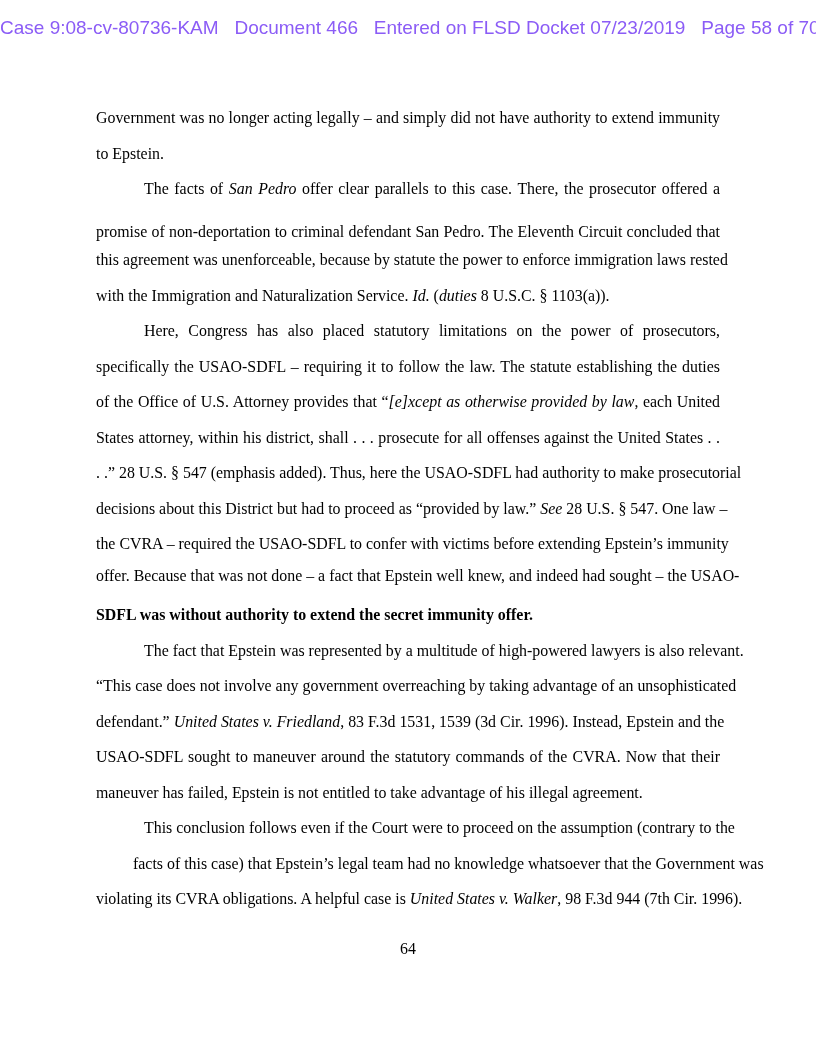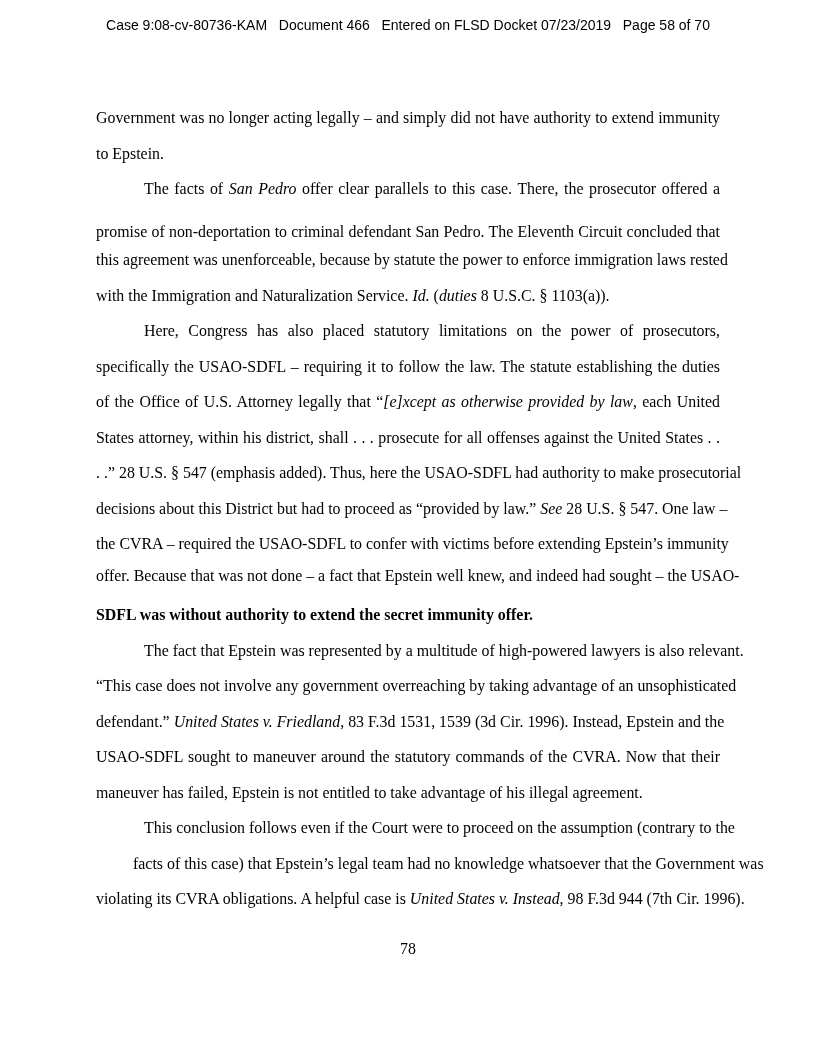--- a/index.html
+++ b/index.html
@@ -1,21 +1,21 @@
 <!DOCTYPE html>
 <html><head>
 <meta charset="utf-8">
 <style>
   html, body { margin: 0; padding: 0; background: #ffffff; }
   body { width: 816px; height: 1056px; position: relative; overflow: hidden; }
   .header {
     position: absolute; left: 0; right: 0; top: 17px;
     text-align: center;
     font-family: "Liberation Sans", sans-serif;
-    font-size: 14px; color: #000000; white-space: pre;
+    font-size: 19px; color: #8b5cf6; white-space: pre;
     letter-spacing: 0px;
   }
   .page {
     position: absolute; left: 96px; width: 624px; top: 0;
     font-family: "Liberation Serif", serif; font-size: 15.9px; color: #000;
   }
   .line {
     position: absolute; left: 0; width: 624px; height: 20px;
     white-space: nowrap; line-height: 20px;
   }
@@ -34,30 +34,30 @@
 
 <div class="page" id="body">
     <div class="line just" style="top: 108px;"><span>Government was no longer acting legally – and simply did not have authority to extend immunity</span></div>
     <div class="line" style="top: 144px;"><span>to Epstein.</span></div>
     <div class="line just indent" style="top: 179px;"><span>The facts of </span><i>San Pedro</i><span> offer clear parallels to this case.  There, the prosecutor offered a</span></div>
     <div class="line just" style="top: 222px;"><span>promise of non-deportation to criminal defendant San Pedro.  The Eleventh Circuit concluded that</span></div>
     <div class="line just" style="top: 250px;"><span>this agreement was unenforceable, because by statute the power to enforce immigration laws rested</span></div>
     <div class="line" style="top: 286px;"><span>with the Immigration and Naturalization Service.  </span><i>Id.</i><span>  (</span><i>duties</i><span> 8 U.S.C. § 1103(a)).</span></div>
     <div class="line just indent" style="top: 321px;"><span>Here, Congress has also placed statutory limitations on the power of prosecutors,</span></div>
     <div class="line just" style="top: 357px;"><span>specifically the USAO-SDFL – requiring it to follow the law.   The statute establishing the duties</span></div>
-    <div class="line just" style="top: 392px;"><span>of the Office of U.S. Attorney legally that “</span><i>[e]xcept as otherwise provided by law</i><span>, each United</span></div>
+    <div class="line just" style="top: 392px;"><span>of the Office of U.S. Attorney provides that “</span><i>[e]xcept as otherwise provided by law</i><span>, each United</span></div>
     <div class="line just" style="top: 428px;"><span>States attorney, within his district, shall . . . prosecute for all offenses against the United States . .</span></div>
     <div class="line just" style="top: 463px;"><span>. .”  28 U.S. § 547 (emphasis added).  Thus, here the USAO-SDFL had authority to make prosecutorial</span></div>
     <div class="line just" style="top: 499px;"><span>decisions about this District but had to proceed as “provided by law.”  </span><i>See</i><span> 28 U.S. § 547.  One law –</span></div>
     <div class="line just" style="top: 534px;"><span>the CVRA – required the USAO-SDFL to confer with victims before extending Epstein’s immunity</span></div>
     <div class="line just" style="top: 566px;"><span>offer.  Because that was not done – a fact that Epstein well knew, and indeed had sought – the USAO-</span></div>
     <div class="line" style="top: 605px; font-weight: bold;"><span>SDFL was without authority to extend the secret immunity offer.</span></div>
     <div class="line just indent" style="top: 641px;"><span>The fact that Epstein was represented by a multitude of high-powered lawyers is also relevant.</span></div>
     <div class="line just" style="top: 676px;"><span>“This case does not involve any government overreaching by taking advantage of an unsophisticated</span></div>
     <div class="line just" style="top: 712px;"><span>defendant.”  </span><i>United States v. Friedland</i><span>, 83 F.3d 1531, 1539 (3d Cir. 1996).  Instead, Epstein and the</span></div>
     <div class="line just" style="top: 747px;"><span>USAO-SDFL sought to maneuver around the statutory commands of the CVRA.  Now that their</span></div>
     <div class="line" style="top: 783px;"><span>maneuver has failed, Epstein is not entitled to take advantage of his illegal agreement.</span></div>
     <div class="line just indent" style="top: 818px;"><span>This conclusion follows even if the Court were to proceed on the assumption (contrary to the</span></div>
     <div class="line just" style="top: 854px; margin-left: 37px;"><span>facts of this case) that Epstein’s legal team had no knowledge whatsoever that the Government was</span></div>
-    <div class="line just" style="top: 889px;"><span>violating its CVRA obligations.  A helpful case is </span><i>United States v. Instead</i><span>, 98 F.3d 944 (7th Cir. 1996).</span></div>
+    <div class="line just" style="top: 889px;"><span>violating its CVRA obligations.  A helpful case is </span><i>United States v. Walker</i><span>, 98 F.3d 944 (7th Cir. 1996).</span></div>
   </div>
 
-<div class="pagenum">78</div>
+<div class="pagenum">64</div>
 
 </body></html>

